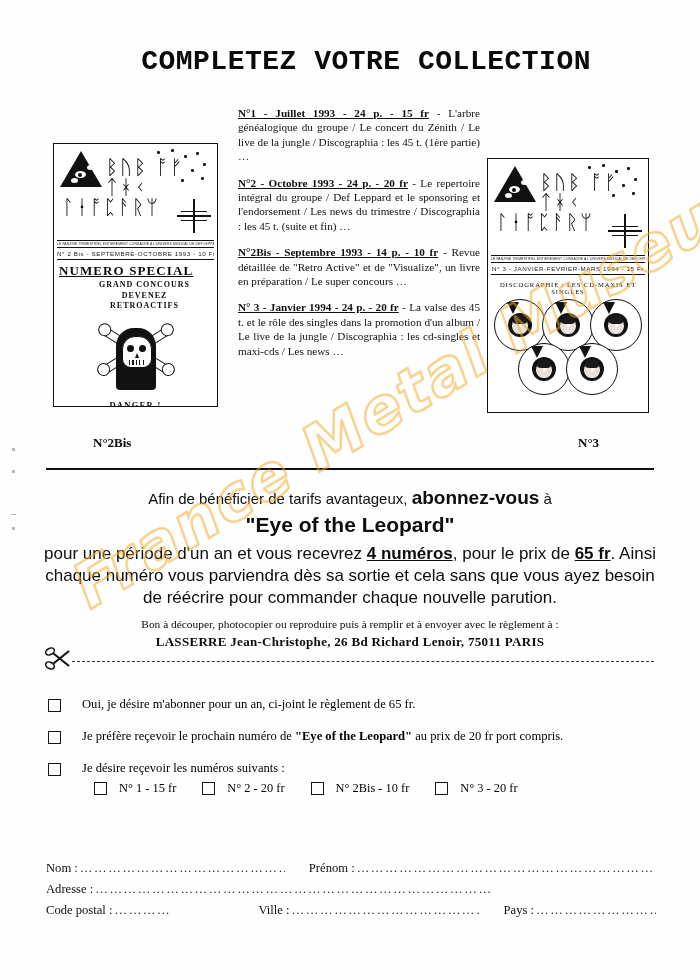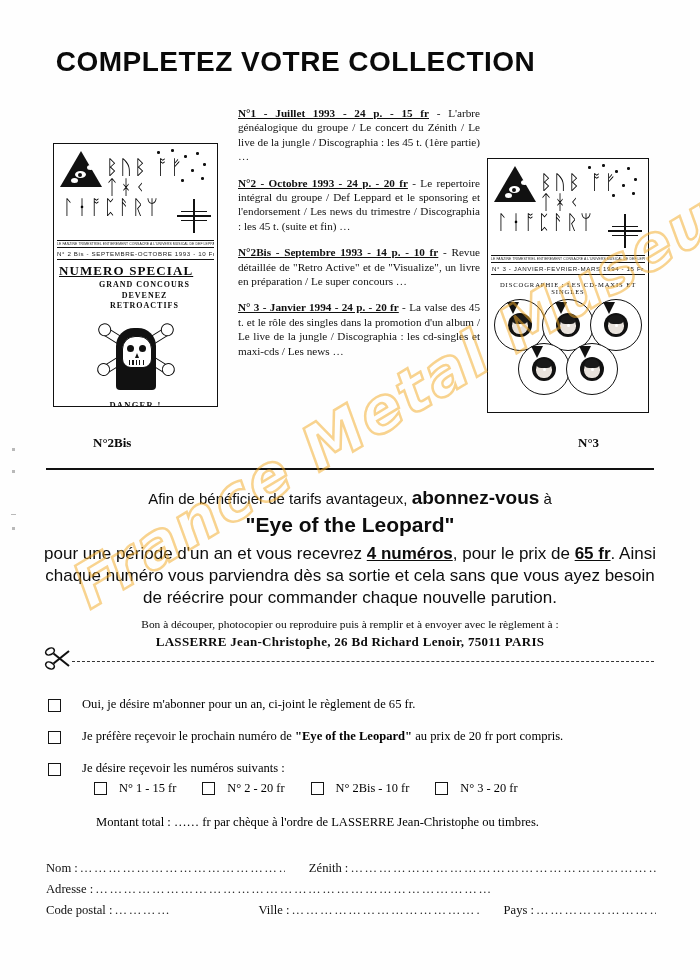--- a/index.html
+++ b/index.html
@@ -21,22 +21,22 @@
     inset: 0;
     background: #fefefe;
   }
 
   
   .doc-title {
     position: absolute;
     top: 46px;
     left: 0;
     width: 591px;
-    text-align: center;
-    font-family: Liberation Sans, sans-serif;
+    text-align: right;
+    font-family: Liberation Mono, monospace;
     font-weight: bold;
     font-size: 28px;
     letter-spacing: 0.5px;
     color: #0a0a0a;
   }
 
   
   .cover {
     position: absolute;
     border: 1px solid #111;
@@ -722,29 +722,28 @@
       <div class="subopt">
         <div class="chk"></div>
         <span>N° 2Bis - 10 fr</span>
       </div>
       <div class="subopt" style="margin-right:0;">
         <div class="chk"></div>
         <span>N° 3  - 20 fr</span>
       </div>
     </div>
 
-    <div class="total">Montant total : ……  fr  par chèque à l'ordre de LASSERRE Jean-Christophe ou timbres.</div>
   </div>
 
   <div class="fields">
     <div class="fld-row">
       <span class="lbl">Nom :</span>
       <span class="dotfill w-md">…………………………………………………………………………</span>
       <span class="gap"></span>
-      <span class="lbl">Zénith :</span>
+      <span class="lbl">Prénom :</span>
       <span class="dotfill">…………………………………………………………………………</span>
     </div>
     <div class="fld-row">
       <span class="lbl">Adresse :</span>
       <span class="dotfill">…………………………………………………………………………</span>
     </div>
     <div class="fld-row">
       <span class="lbl">Code postal :</span>
       <span class="dotfill w-sm">…………</span>
       <span class="gap"></span>

